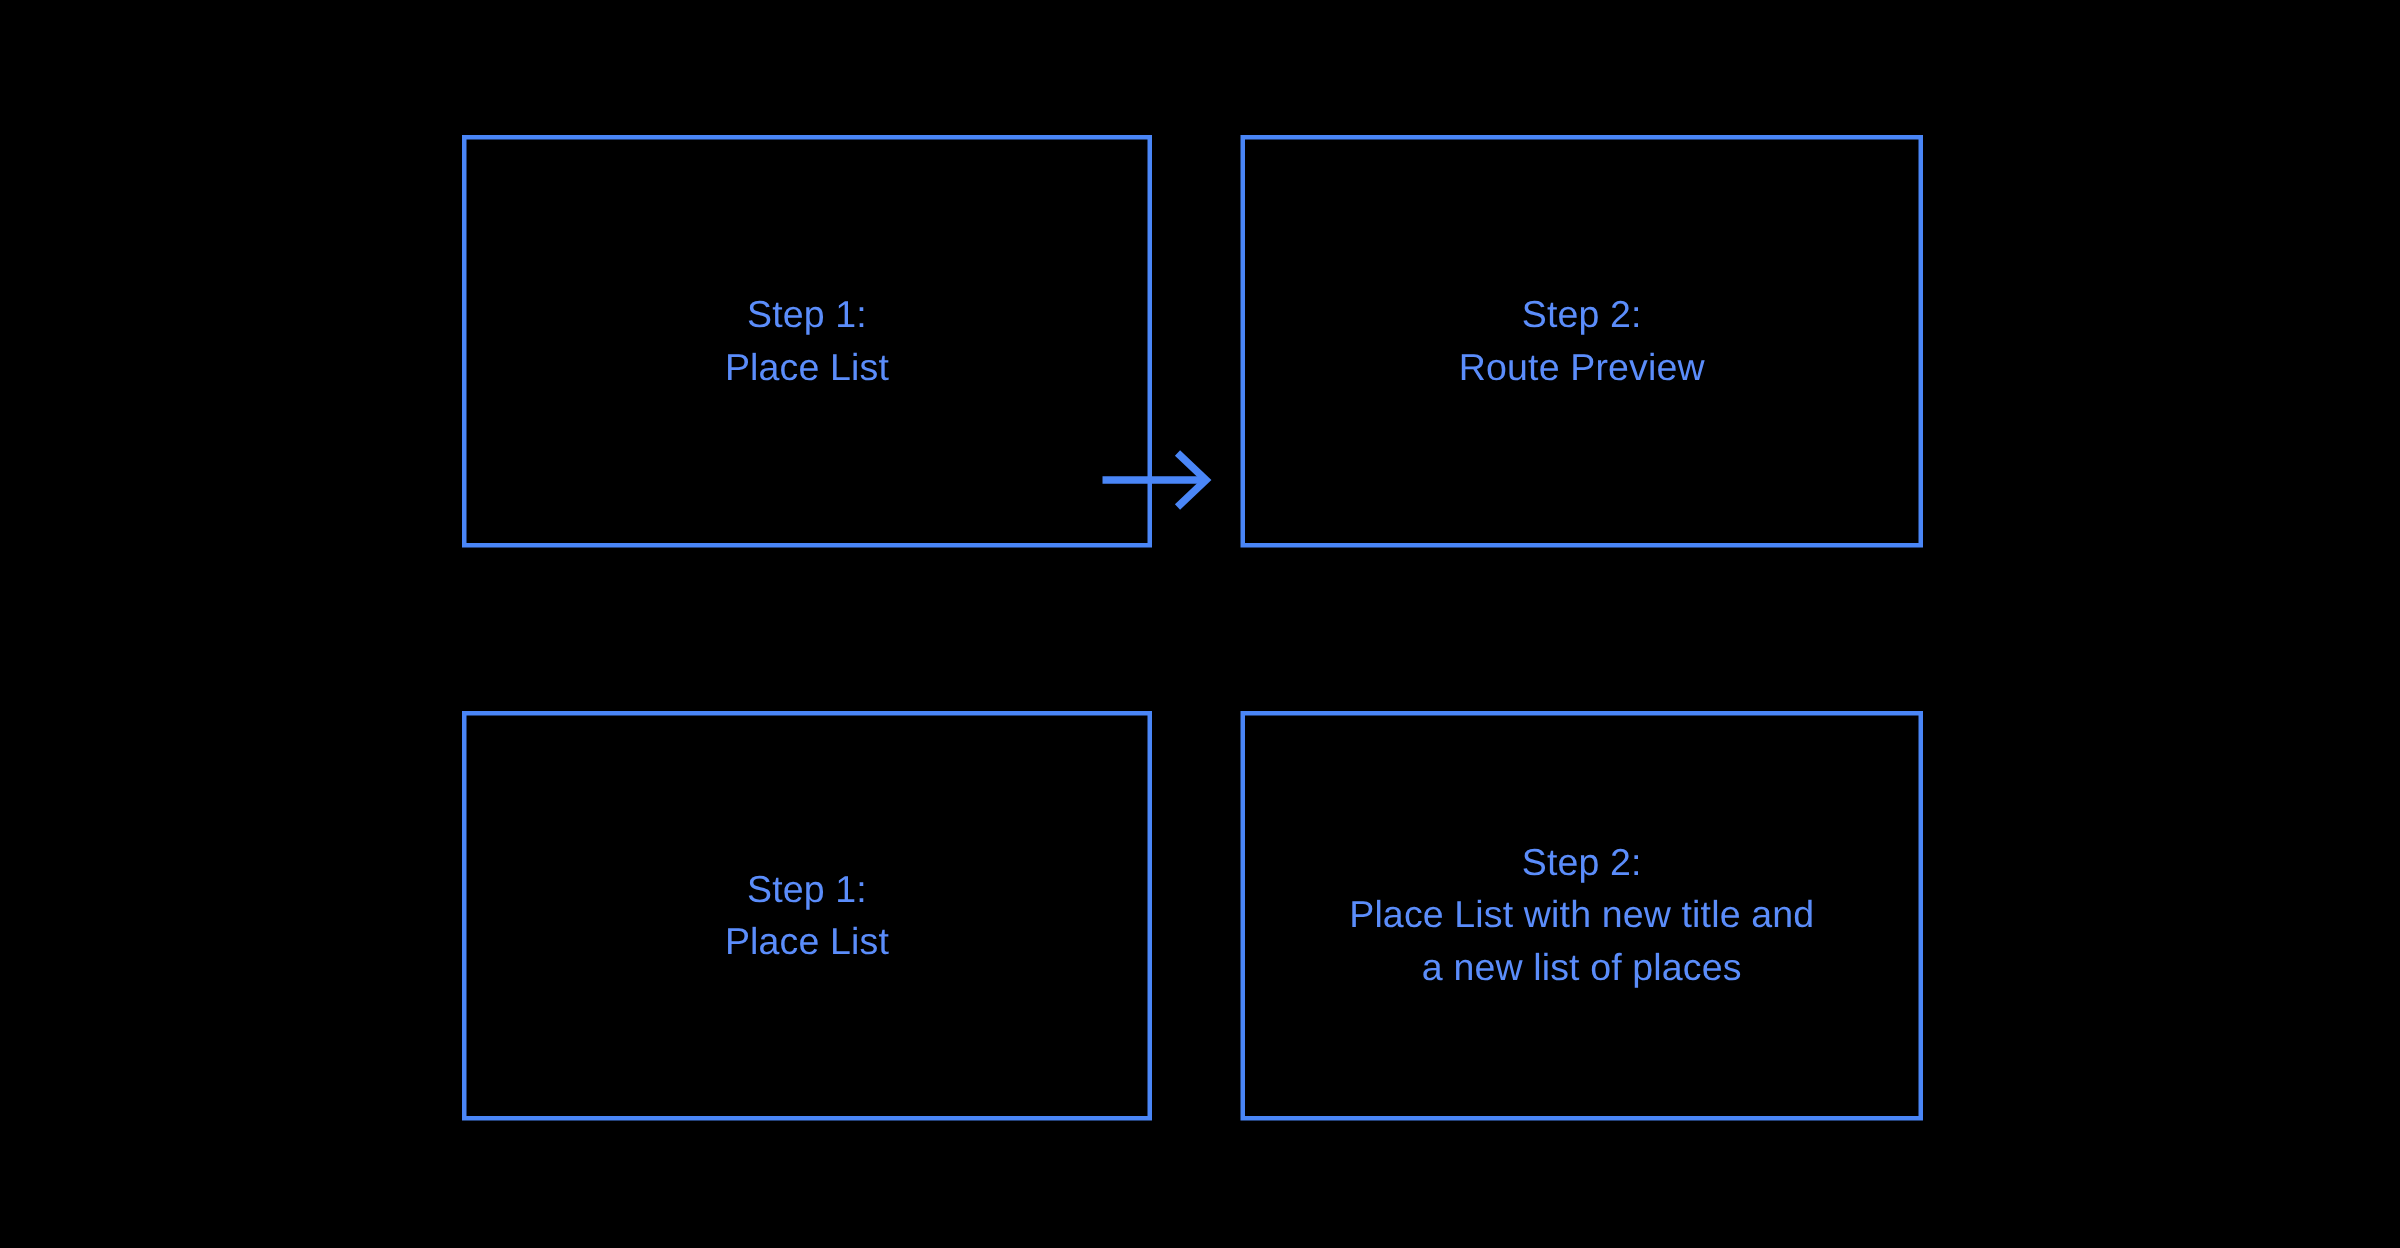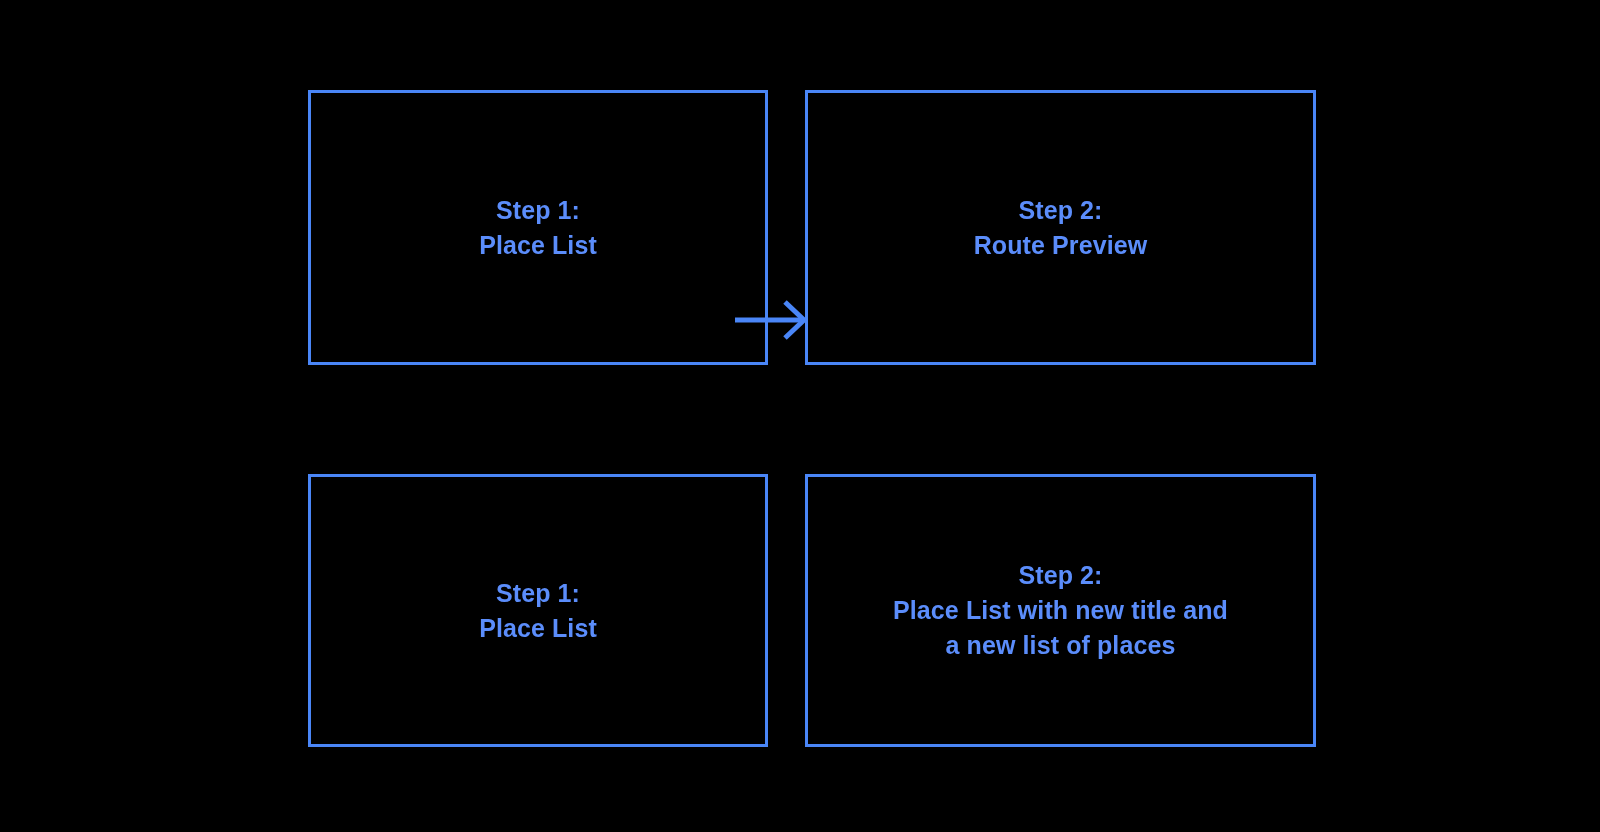--- a/index.html
+++ b/index.html
@@ -32,28 +32,28 @@
     position: absolute;
     box-sizing: border-box;
     border: 3px solid #4a86f7;
     background: #000000;
     display: flex;
     align-items: center;
     justify-content: center;
     top: 0;
   }
   .box-col-1 { left: 308px; width: 460px; }
-  .box-col-2 { left: 805px; width: 511px; }
+  .box-col-2 { left: 827px; width: 455px; }
   #row-1 .step-box { height: 275px; }
   #row-2 .step-box { height: 273px; }
 
   .step-label {
     color: #5b8dfb;
     font-family: "Liberation Sans", sans-serif;
-    font-weight: bold;
+    font-weight: normal;
     font-size: 25px;
     line-height: 35px;
     text-align: center;
     letter-spacing: 0.1px;
     white-space: pre-line;
     padding: 0 10px;
   }
 
   .arrow-connector {
     position: absolute;

